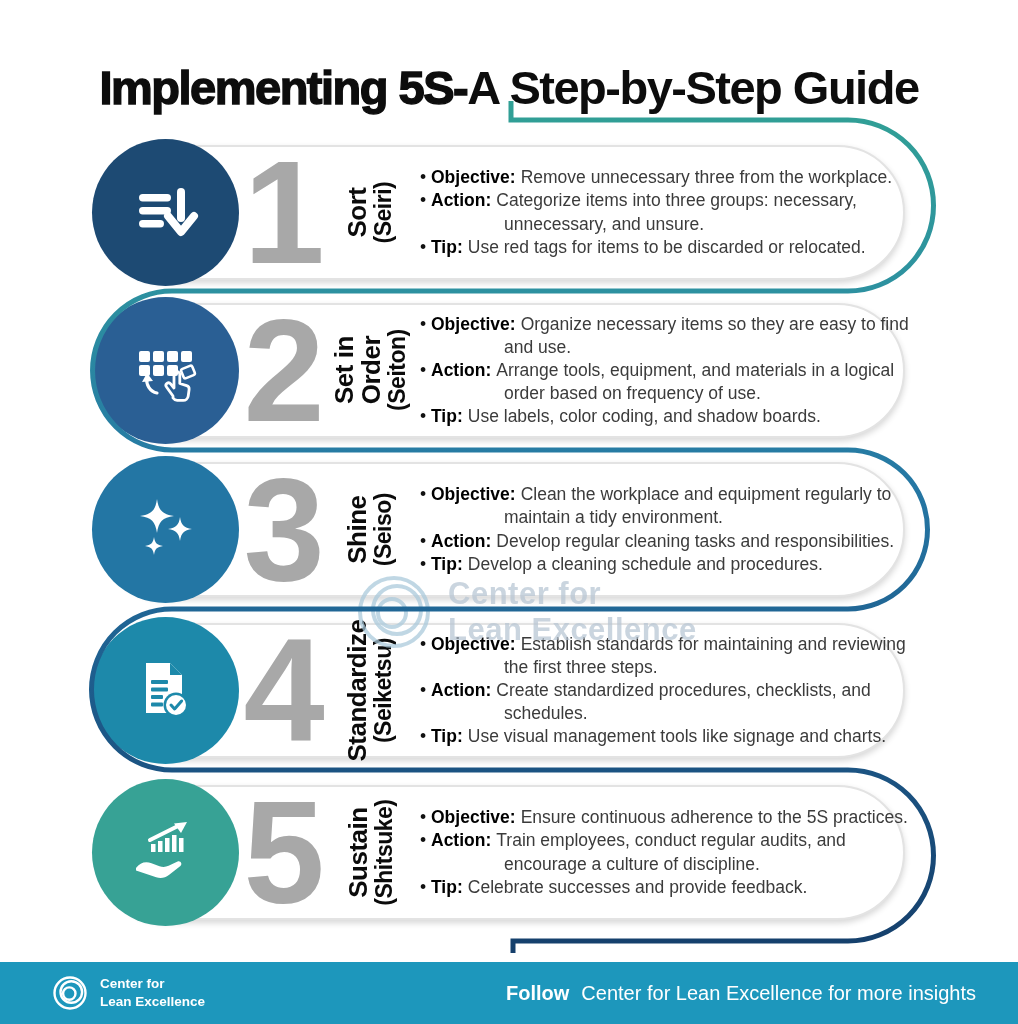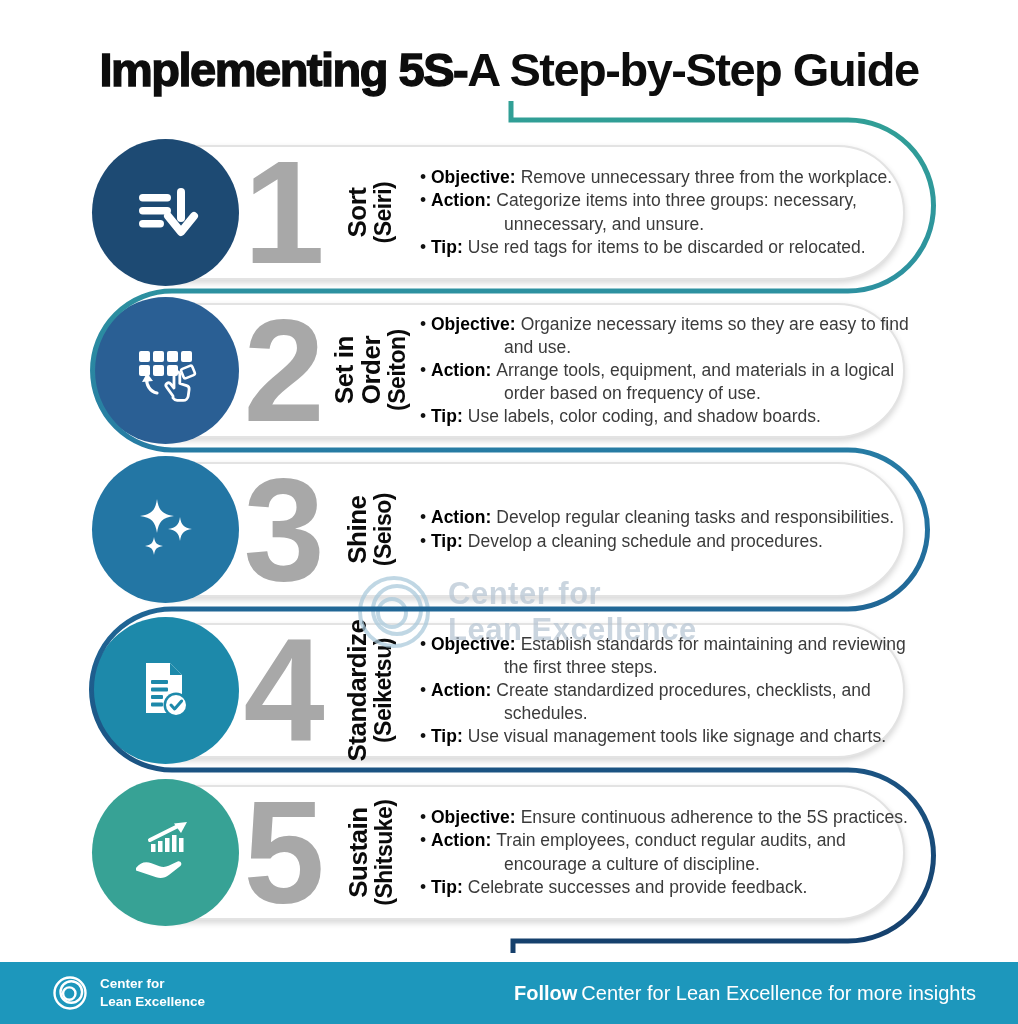--- a/index.html
+++ b/index.html
@@ -1,20 +1,20 @@
 <!DOCTYPE html>
 <html><head>
 <meta charset="utf-8">
 <style>
   html,body{margin:0;padding:0;background:#fff;}
   #stage{position:relative;width:1018px;height:1024px;background:#ffffff;overflow:hidden;
          font-family:"Liberation Sans",sans-serif;}
 
   
-  .title{position:absolute;top:42px;left:0;width:100%;text-align:center;
+  .title{position:absolute;top:60px;left:0;width:100%;text-align:center;
          font-size:47px;font-weight:700;color:#0d0d0d;letter-spacing:-1.5px;white-space:nowrap;}
   .title .heavy{-webkit-text-stroke:1.4px #0d0d0d;}
 
   
   #connector{position:absolute;left:0;top:0;z-index:6;pointer-events:none;}
 
   
   .step-row{position:absolute;left:0;width:1018px;height:135px;}
   .pill{position:absolute;left:100px;top:0;width:805px;height:135px;background:#fff;
         border:2px solid #e3e3e3;border-radius:70px;box-sizing:border-box;
@@ -39,21 +39,21 @@
   
   .watermark{position:absolute;left:348px;top:566px;z-index:5;opacity:.72;display:flex;align-items:center;pointer-events:none;}
   .wm-text{margin-left:8px;font-size:31px;font-weight:700;color:#b7c5d3;letter-spacing:.5px;line-height:1.15;}
 
   
   .footer{position:absolute;left:0;top:962px;width:1018px;height:62px;z-index:4;
           display:flex;align-items:center;justify-content:space-between;}
   .footer-left{display:flex;align-items:center;margin-left:50px;}
   .footer-brand{margin-left:10px;color:#fff;font-size:13.5px;font-weight:700;line-height:1.3;}
   .footer-follow{margin-right:42px;color:#fff;font-size:20px;font-weight:400;}
-  .footer-follow .fw-bold{font-weight:700;margin-right:4px;}
+  .footer-follow .fw-bold{font-weight:700;margin-right:12px;}
 </style>
 </head>
 <body>
 
 <div id="stage">
 
   <div class="title">
     <span class="heavy">Implementing 5S-</span><span>A Step-by-Step Guide</span>
   </div>
 
@@ -139,20 +139,21 @@
       </svg>
     </div>
     <div class="big-number">3</div>
     <div class="vlabel">
       <div class="vlabel-inner">
         <div class="step-name">Shine</div>
         <div class="step-term">(Seiso)</div>
       </div>
     </div>
     <div class="bullets">
+      <div class="bullet"><span class="bullet-label">Objective:</span><span>Clean the workplace and equipment regularly to maintain a tidy environment.</span></div>
       <div class="bullet"><span class="bullet-label">Action:</span><span>Develop regular cleaning tasks and responsibilities.</span></div>
       <div class="bullet"><span class="bullet-label">Tip:</span><span>Develop a cleaning schedule and procedures.</span></div>
     </div>
   </div>
 
   <div class="step-row" style="top:623px">
     <div class="pill"></div>
     <div class="circle" style="background-color: rgb(29, 137, 170); color: rgb(29, 137, 170);">
       <svg width="84" height="84" viewBox="0 0 84 84">
         <path d="M22 14 h24 l12 12 v38 h-36 z" fill="#fff"></path>

